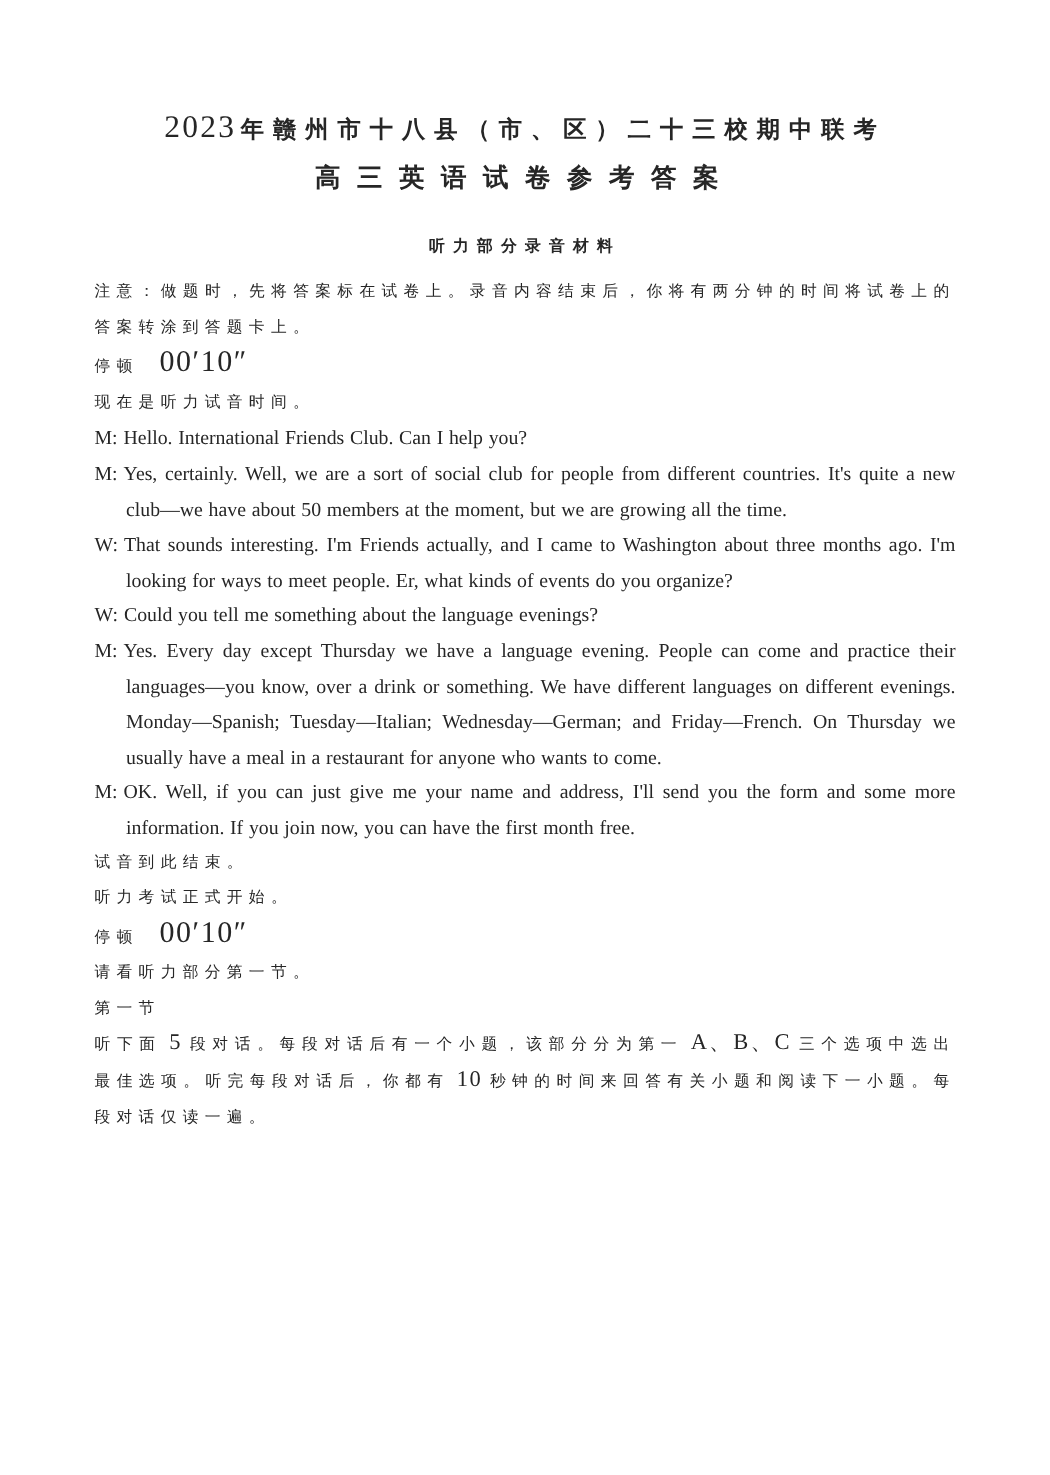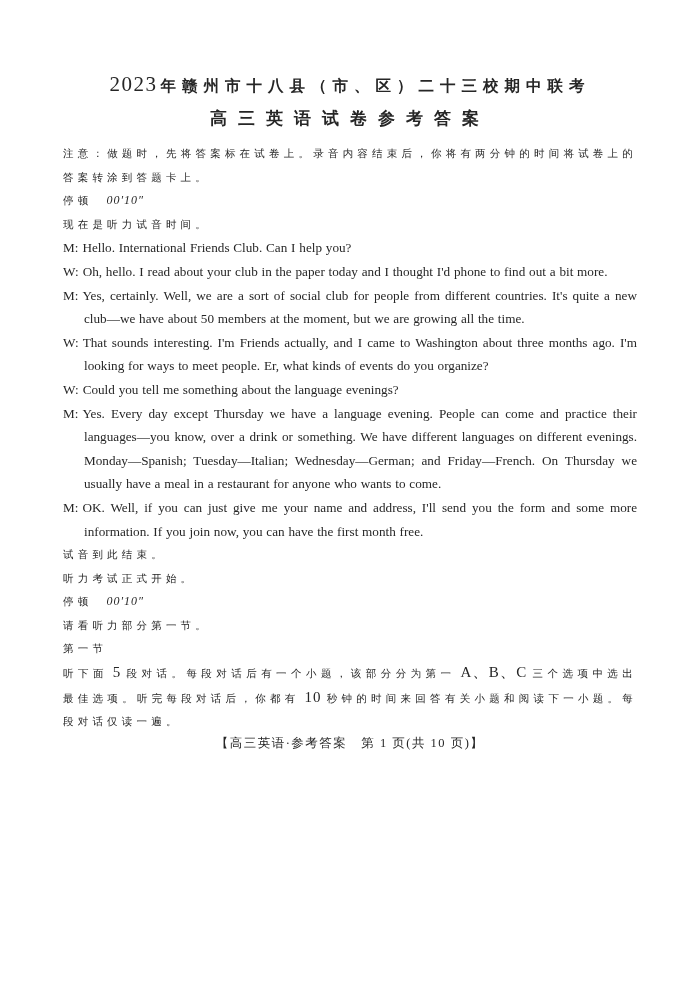--- a/index.html
+++ b/index.html
@@ -64,24 +64,23 @@
     font-size: 10.5px;
     line-height: 23.6px;
     letter-spacing: 4.2px;
   }
   .cn-justify {
     text-align: justify;
     text-justify: inter-character;
   }
   .pause-val {
     font-family: "Liberation Serif", serif;
-    font-size: 12px;
+    font-size: 20px;
     letter-spacing: 1px;
     margin-left: 14px;
-    font-style: italic;
   }
   .num {
     font-family: "Liberation Serif", serif;
     font-size: 15px;
     letter-spacing: 1px;
     margin: 0 5px;
   }
   
   .dlg {
     margin: 0;
@@ -105,34 +104,34 @@
 </style>
 </head>
 <body>
 
 <div class="page">
 
   <div class="title1"><span class="year">2023</span><span>年赣州市十八县（市、区）二十三校期中联考</span></div>
 
   <div class="title2">高三英语试卷参考答案</div>
 
+  <div class="material-heading">听力部分录音材料</div>
 
   <div class="body">
 
 
     <p class="cn cn-justify">注意：做题时，先将答案标在试卷上。录音内容结束后，你将有两分钟的时间将试卷上的答案转涂到答题卡上。</p>
 
     <p class="cn"><span>停顿</span><span class="pause-val">00′10″</span></p>
 
     <p class="cn">现在是听力试音时间。</p>
 
     <div>
   <p class="dlg"><span class="spk">M:</span><span>Hello. International Friends Club. Can I help you?</span></p>
 
-  <p class="dlg"><span class="spk">W:</span><span>Oh, hello. I read about your club in the paper today and I thought I'd phone to find out a bit more.</span></p>
 
   <p class="dlg"><span class="spk">M:</span><span>Yes, certainly. Well, we are a sort of social club for people from different countries. It's quite a new club—we have about 50 members at the moment, but we are growing all the time.</span></p>
 
   <p class="dlg"><span class="spk">W:</span><span>That sounds interesting. I'm Friends actually, and I came to Washington about three months ago. I'm looking for ways to meet people. Er, what kinds of events do you organize?</span></p>
 
 
   <p class="dlg"><span class="spk">W:</span><span>Could you tell me something about the language evenings?</span></p>
 
   <p class="dlg"><span class="spk">M:</span><span>Yes. Every day except Thursday we have a language evening. People can come and practice their languages—you know, over a drink or something. We have different languages on different evenings. Monday—Spanish; Tuesday—Italian; Wednesday—German; and Friday—French. On Thursday we usually have a meal in a restaurant for anyone who wants to come.</span></p>
 
@@ -147,15 +146,14 @@
     <p class="cn"><span>停顿</span><span class="pause-val">00′10″</span></p>
 
     <p class="cn">请看听力部分第一节。</p>
 
     <p class="cn">第一节</p>
 
     <p class="cn cn-justify"><span>听下面</span><span class="num">5</span><span>段对话。每段对话后有一个小题，该部分分为第一</span><span class="num">A、B、C</span><span>三个选项中选出最佳选项。听完每段对话后，你都有</span><span class="num">10</span><span>秒钟的时间来回答有关小题和阅读下一小题。每段对话仅读一遍。</span></p>
 
   </div>
 
-  <div class="footer">【高三英语·参考答案　第 1 页(共 10 页)】</div>
 
 </div>
 
 </body></html>

